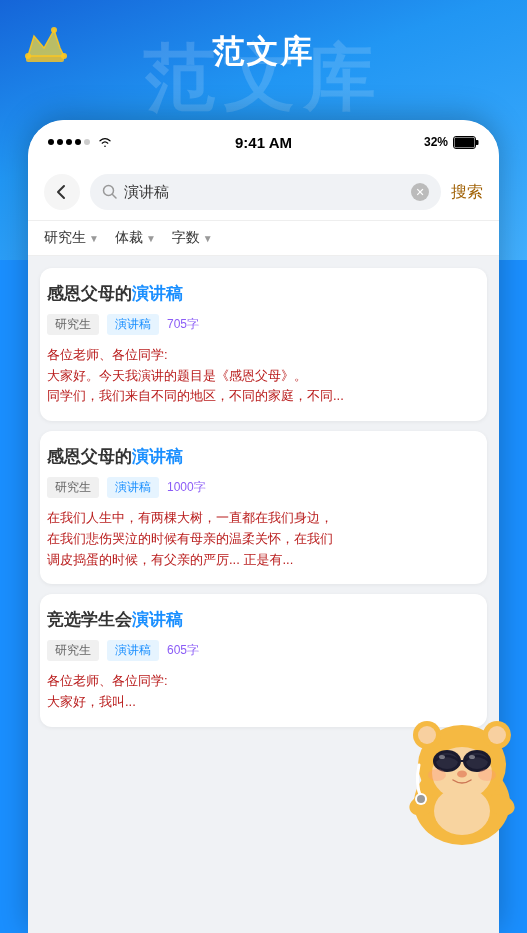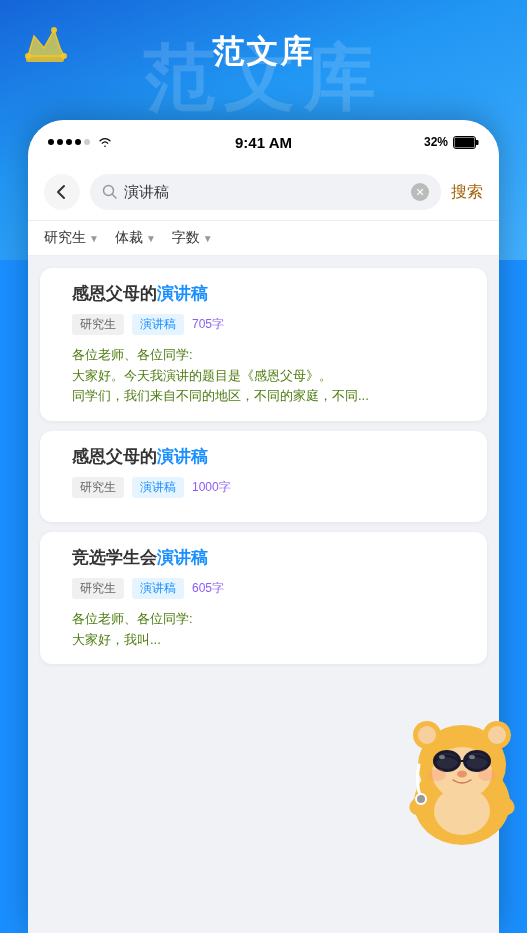--- a/index.html
+++ b/index.html
@@ -190,21 +190,21 @@
       padding: 12px 12px;
       display: flex;
       flex-direction: column;
       gap: 10px;
     }
 
     
     .article-card {
       background: #fff;
       border-radius: 12px;
-      padding: 14px 32px;
+      padding: 14px 7px;
       box-shadow: 0 1px 4px rgba(0,0,0,0.06);
     }
     .article-title {
       font-size: 17px;
       font-weight: 600;
       color: #333;
       margin-bottom: 8px;
       line-height: 1.4;
     }
     .article-title .highlight {
@@ -228,21 +228,21 @@
     .tag-blue {
       background: #e6f4ff;
       color: #1a8fff;
     }
     .tag-wordcount {
       font-size: 12px;
       color: #8b5cf6;
     }
     .article-preview {
       font-size: 13px;
-      color: #4d7c0f;
+      color: #b91c1c;
       line-height: 1.6;
     }
 
     
     .mascot {
       position: absolute;
       bottom: 80px;
       right: -10px;
       width: 160px;
       height: 160px;
@@ -347,20 +347,21 @@
 
     <div class="article-card">
       <div class="article-title">
         <span>感恩父母的</span><span class="highlight">演讲稿</span>
       </div>
       <div class="tags-row">
         <span class="tag tag-gray">研究生</span>
         <span class="tag tag-blue">演讲稿</span>
         <span class="tag-wordcount">1000字</span>
       </div>
+      <div class="article-preview">在我们人生中，有两棵大树，一直都在我们身边，<br>在我们悲伤哭泣的时候有母亲的温柔关怀，在我们<br>调皮捣蛋的时候，有父亲的严厉... 正是有...</div>
     </div>
 
     <div class="article-card">
       <div class="article-title">
         <span>竞选学生会</span><span class="highlight">演讲稿</span>
       </div>
       <div class="tags-row">
         <span class="tag tag-gray">研究生</span>
         <span class="tag tag-blue">演讲稿</span>
         <span class="tag-wordcount">605字</span>

